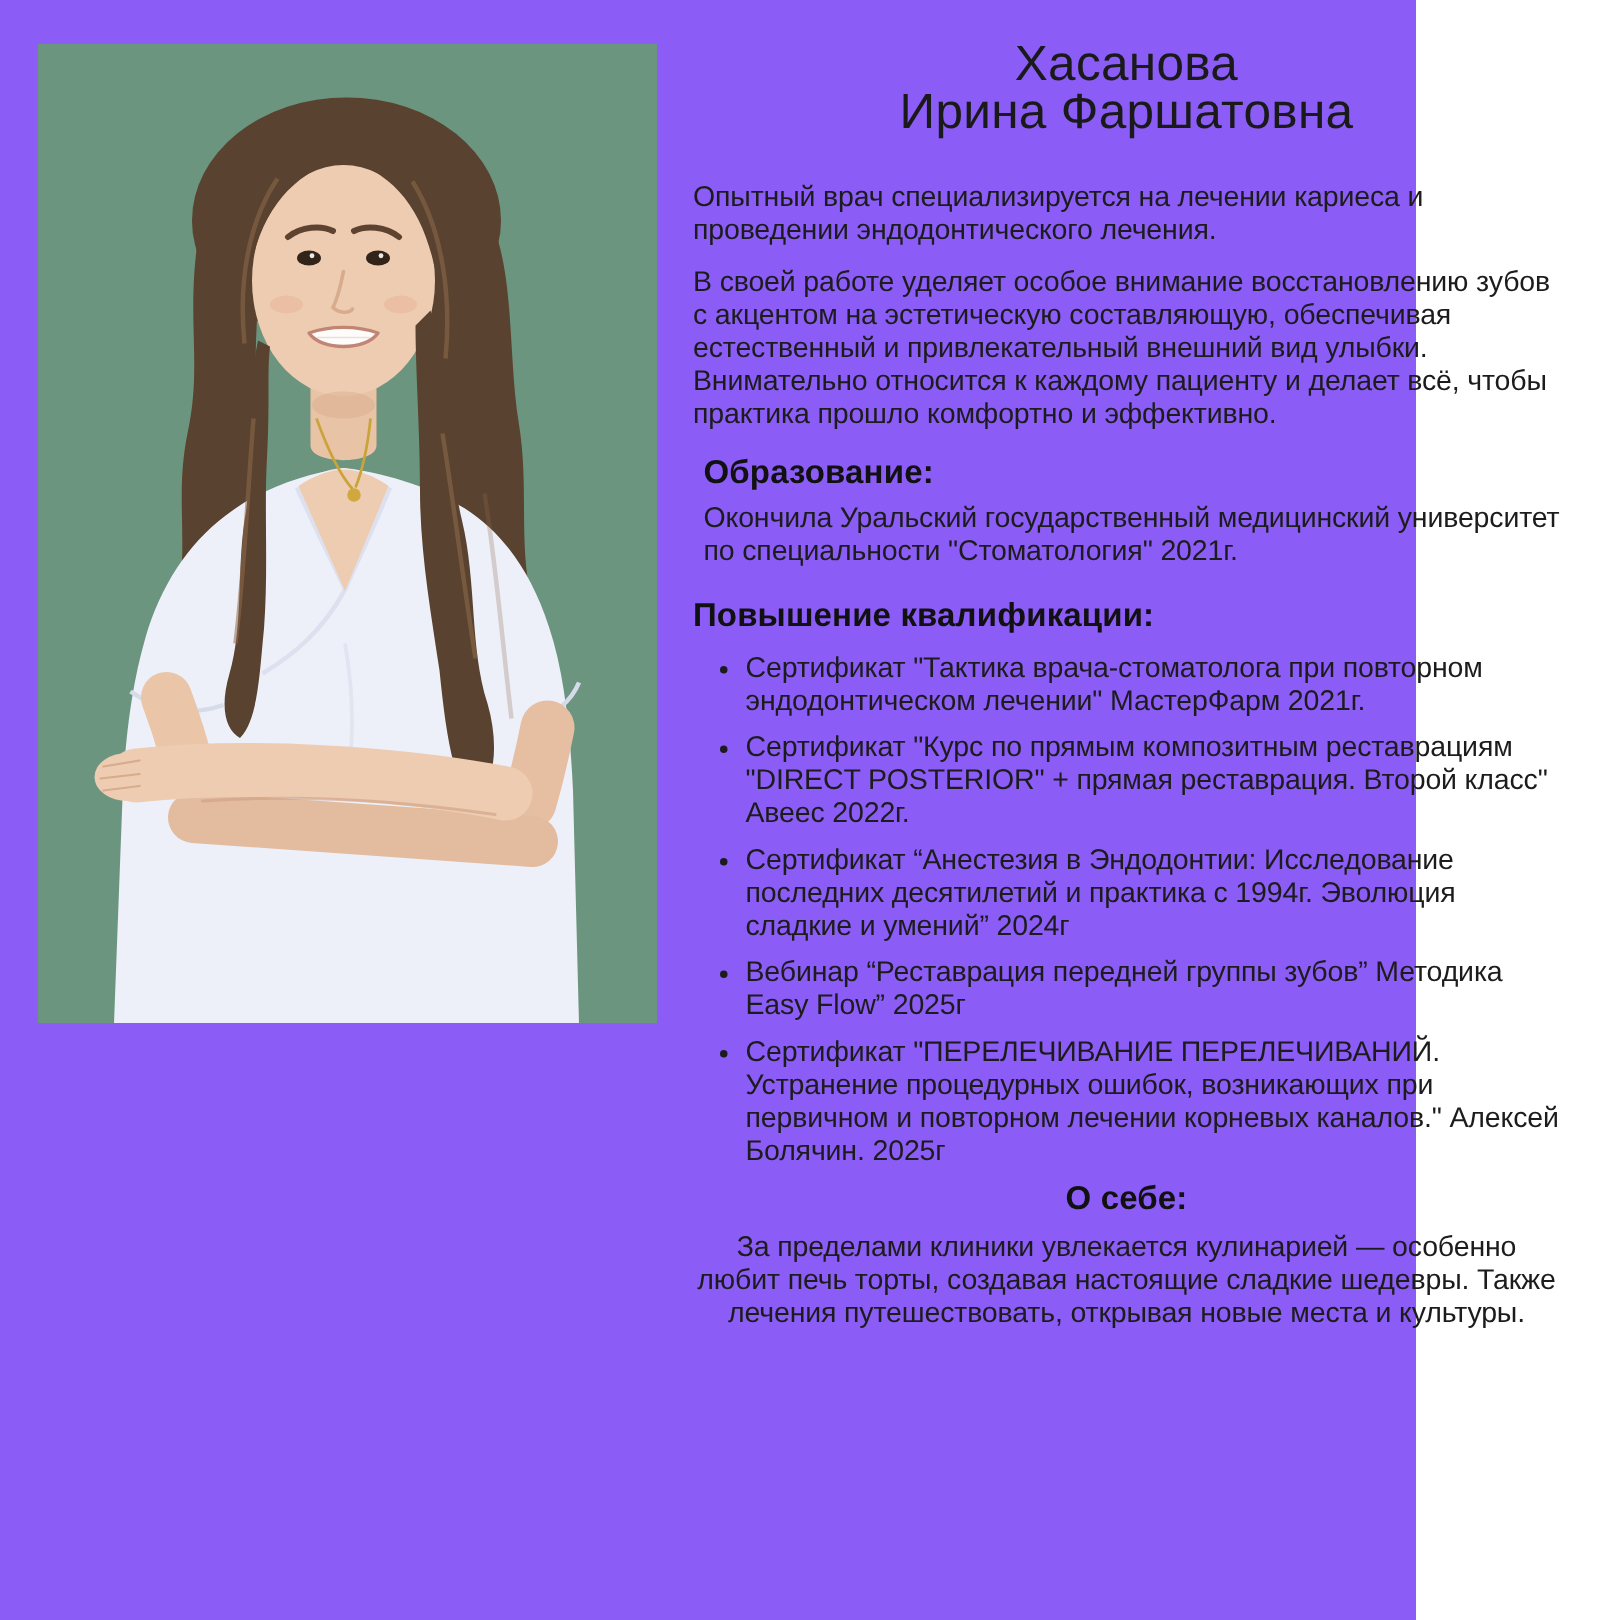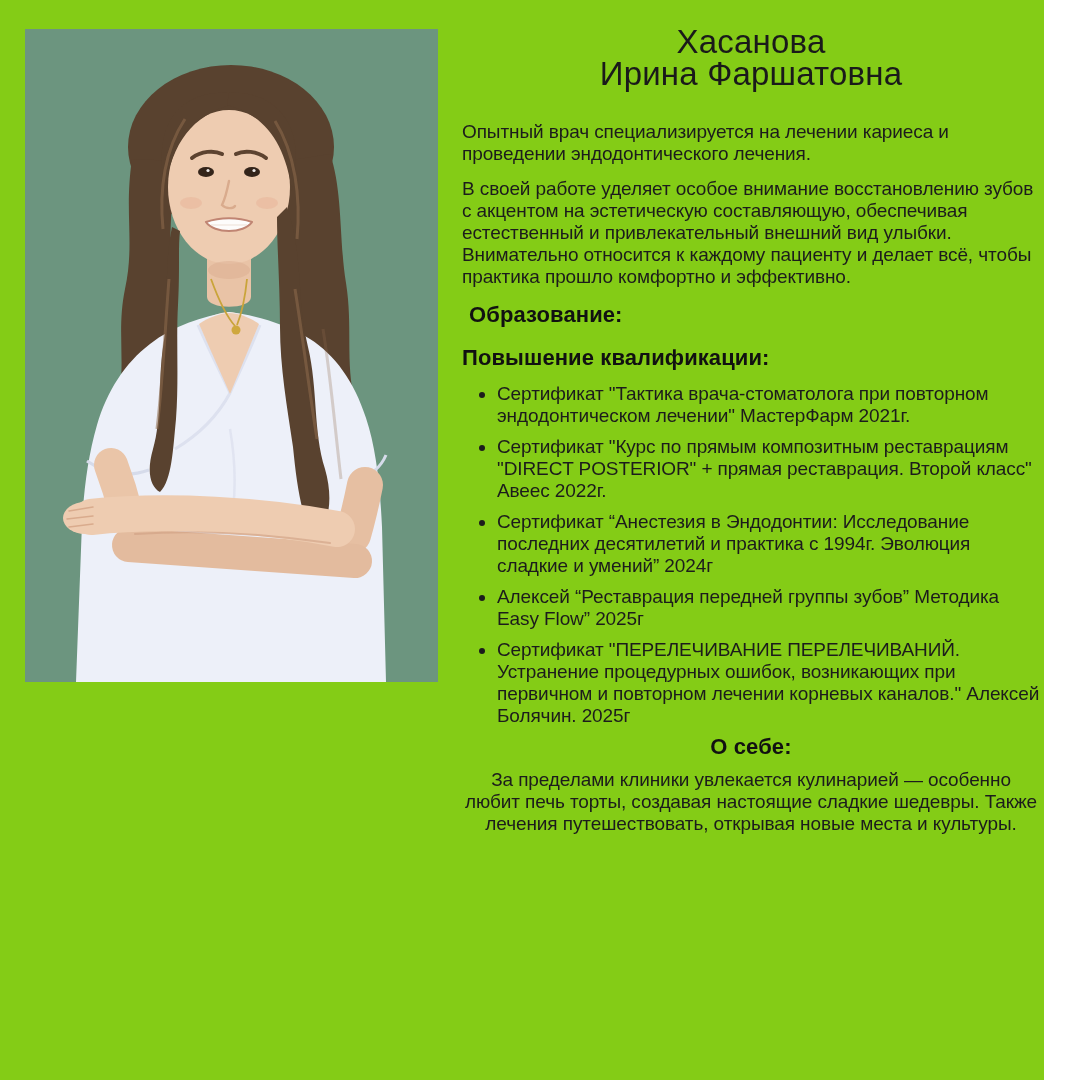--- a/index.html
+++ b/index.html
@@ -3,21 +3,21 @@
 <meta charset="utf-8">
 <style>
   html, body { margin: 0; padding: 0; }
   body {
     width: 1080px; height: 1080px;
     background: #ffffff;
     font-family: "Liberation Sans", sans-serif;
     color: #1c1c1c;
     overflow: hidden;
   }
-  .page { position: relative; width: 1044px; height: 1080px; background: #84cc16; }
+  .page { position: relative; width: 944px; height: 1080px; background: #8b5cf6; }
 
   
   .photo {
     position: absolute; left: 25px; top: 29px;
     width: 413px; height: 653px; overflow: hidden;
   }
   .photo svg { display: block; }
 
   
   .content {
@@ -135,29 +135,30 @@
     <h1 class="name">
       <span>Хасанова</span>
       <span>Ирина Фаршатовна</span>
     </h1>
 
     <p class="intro-1">Опытный врач специализируется на лечении кариеса и проведении эндодонтического лечения.</p>
     <p class="intro-2">В своей работе уделяет особое внимание восстановлению зубов с акцентом на эстетическую составляющую, обеспечивая естественный и привлекательный внешний вид улыбки. Внимательно относится к каждому пациенту и делает всё, чтобы практика прошло комфортно и эффективно.</p>
 
     <section class="edu">
       <h2>Образование:</h2>
+      <p>Окончила Уральский государственный медицинский университет по специальности "Стоматология" 2021г.</p>
     </section>
 
     <section class="qual">
       <h2>Повышение квалификации:</h2>
       <ul id="qual-list">
           <li>Сертификат "Тактика врача-стоматолога при повторном эндодонтическом лечении" МастерФарм 2021г.</li>
           <li>Сертификат "Курс по прямым композитным реставрациям "DIRECT POSTERIOR" + прямая реставрация. Второй класс" Авеес 2022г.</li>
           <li>Сертификат “Анестезия в Эндодонтии: Исследование последних десятилетий и практика с 1994г. Эволюция сладкие и умений” 2024г</li>
-          <li>Алексей “Реставрация передней группы зубов” Методика Easy Flow” 2025г</li>
+          <li>Вебинар “Реставрация передней группы зубов” Методика Easy Flow” 2025г</li>
           <li>Сертификат "ПЕРЕЛЕЧИВАНИЕ ПЕРЕЛЕЧИВАНИЙ. Устранение процедурных ошибок, возникающих при первичном и повторном лечении корневых каналов." Алексей Болячин. 2025г</li>
         </ul>
     </section>
 
     <section class="about">
       <h2>О себе:</h2>
       <p>За пределами клиники увлекается кулинарией — особенно любит печь торты, создавая настоящие сладкие шедевры. Также лечения путешествовать, открывая новые места и культуры.</p>
     </section>
 
   </div>

